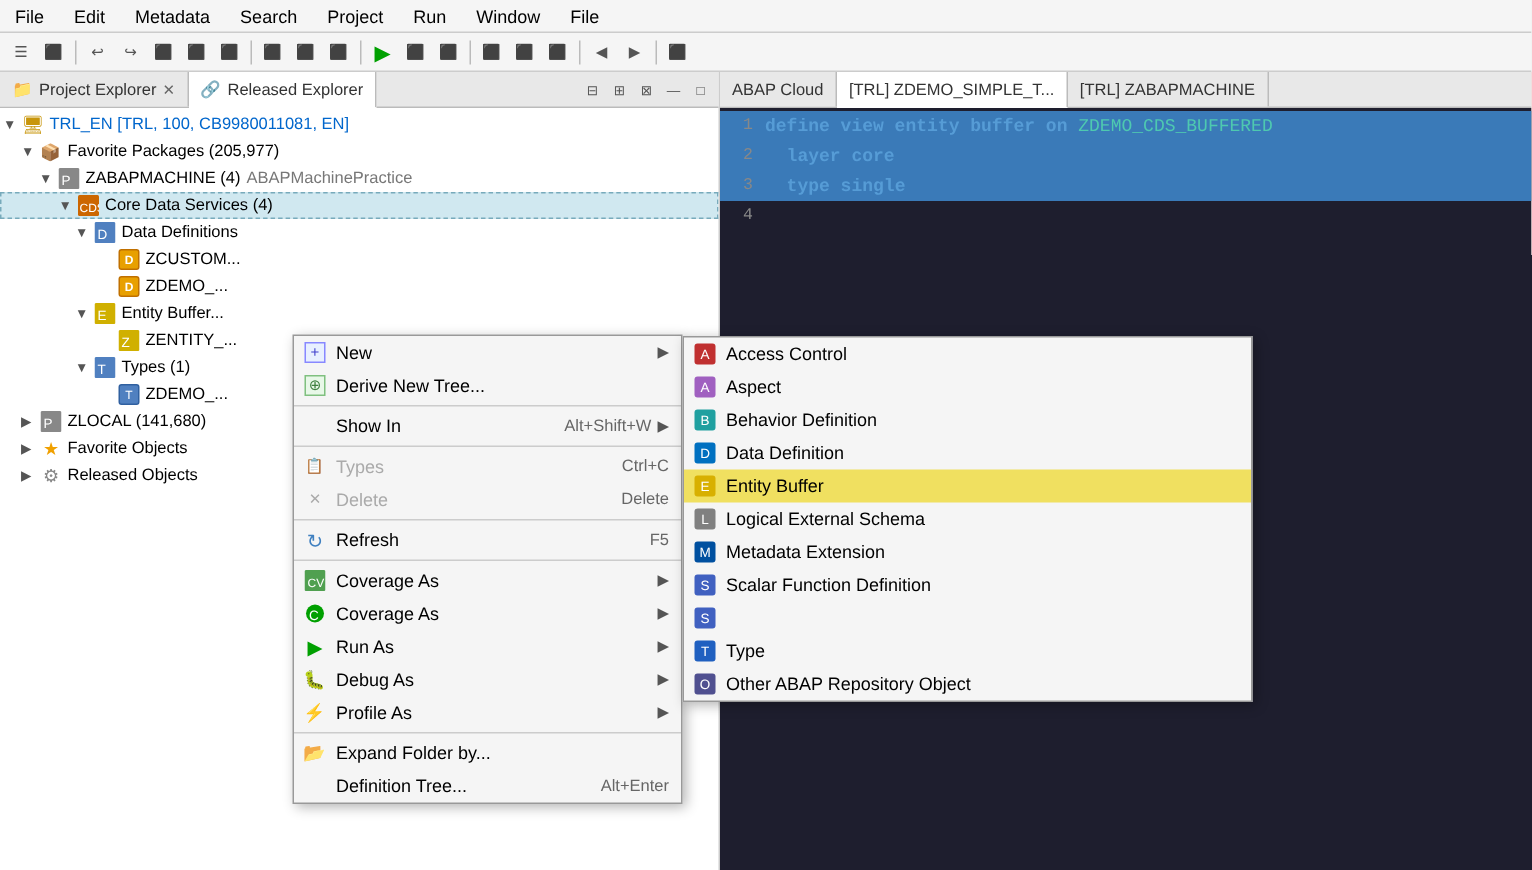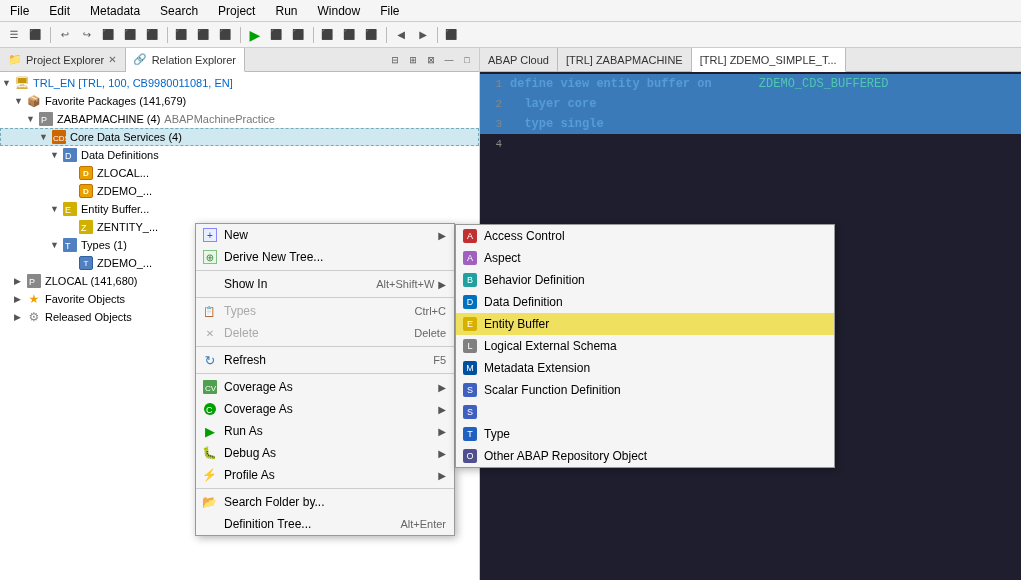--- a/index.html
+++ b/index.html
@@ -202,21 +202,21 @@
       width: 30px;
       text-align: right;
       padding-right: 8px;
       color: #888;
       font-size: 11px;
       flex-shrink: 0;
     }
     .code-text { color: #ddd; white-space: pre; }
     .code-line.highlighted-line { background: #3a7ab8; }
     .code-kw { color: #569cd6; font-weight: bold; }
-    .code-entity { color: #4ec9b0; margin-left: 40px; }
+    .code-entity { color: #4ec9b0; }
 
     
     .context-menu {
       position: absolute;
       left: 195px;
       top: 175px;
       background: #f5f5f5;
       border: 1px solid #999;
       box-shadow: 2px 2px 8px rgba(0,0,0,0.3);
       width: 260px;
@@ -392,21 +392,21 @@
 
   <div class="left-panel">
     <div class="panel-tabs">
       <div class="panel-tab">
         <span class="panel-tab-icon">📁</span>
         <span>Project Explorer</span>
         <span class="close-x">✕</span>
       </div>
       <div class="panel-tab active">
         <span class="panel-tab-icon">🔗</span>
-        <span>Relation Explorer</span>
+        <span>Released Explorer</span>
       </div>
       <div class="panel-actions">
         <div class="panel-action-btn">⊟</div>
         <div class="panel-action-btn">⊞</div>
         <div class="panel-action-btn">⊠</div>
         <div class="panel-action-btn">—</div>
         <div class="panel-action-btn">□</div>
       </div>
     </div>
 
@@ -417,21 +417,21 @@
         <span class="tree-icon icon-project">🖥</span>
         <span class="tree-label blue">TRL_EN [TRL, 100, CB9980011081, EN]</span>
       </div>
 
       <div class="tree-item">
         <span class="tree-indent" style="width:12px"></span>
         <span class="tree-arrow">▼</span>
         <span class="tree-icon">
             <span class="icon-folder">📦</span>
           </span>
-        <span class="tree-label">Favorite Packages (141,679)</span>
+        <span class="tree-label">Favorite Packages (205,977)</span>
       </div>
 
       <div class="tree-item">
         <span class="tree-indent" style="width:24px"></span>
         <span class="tree-arrow">▼</span>
         <span class="tree-icon">
           <svg width="14" height="14" viewBox="0 0 14 14">
               <rect width="14" height="14" rx="1" fill="#888"></rect>
               <text x="2" y="11" font-size="9" fill="white">P</text>
             </svg>
@@ -463,21 +463,21 @@
         </span>
         <span class="tree-label">Data Definitions</span>
       </div>
 
       <div class="tree-item">
         <span class="tree-indent" style="width:64px"></span>
         <span class="tree-arrow" style="color:transparent">▶</span>
         <span class="tree-icon">
           <div class="icon-view">D</div>
         </span>
-        <span class="tree-label">ZLOCAL...</span>
+        <span class="tree-label">ZCUSTOM...</span>
       </div>
 
       <div class="tree-item">
         <span class="tree-indent" style="width:64px"></span>
         <span class="tree-arrow" style="color:transparent">▶</span>
         <span class="tree-icon">
           <div class="icon-view">D</div>
         </span>
         <span class="tree-label">ZDEMO_...</span>
       </div>
@@ -635,21 +635,21 @@
 
       <div class="ctx-item">
         <span class="ctx-icon" style="color:#0060a0; font-size:12px;">⚡</span>
         <span>Profile As</span>
         <span class="ctx-arrow">▶</span>
       </div>
       <div class="ctx-separator"></div>
 
       <div class="ctx-item">
         <span class="ctx-icon" style="color:#4040c0; font-size:12px;">📂</span>
-        <span>Search Folder by...</span>
+        <span>Expand Folder by...</span>
       </div>
 
       <div class="ctx-item">
         <span>Definition Tree...</span>
         <span class="ctx-shortcut">Alt+Enter</span>
       </div>
 
       <div class="submenu" style="top:0px; left:259px;">
 
         <div class="sub-item">
@@ -729,25 +729,25 @@
         </div>
       </div>
     </div>
   </div>
 
   <div class="right-panel">
     <div class="editor-tabs">
       <div class="editor-tab">
         <span>ABAP Cloud</span>
       </div>
+      <div class="editor-tab active">
+        <span>[TRL] ZDEMO_SIMPLE_T...</span>
+      </div>
       <div class="editor-tab">
         <span>[TRL] ZABAPMACHINE</span>
-      </div>
-      <div class="editor-tab active">
-        <span>[TRL] ZDEMO_SIMPLE_T...</span>
       </div>
     </div>
     <div class="editor-content">
 
       <div class="code-line highlighted-line">
         <span class="line-num">1</span>
         <span class="code-text"><span class="code-kw">define view entity buffer on</span> <span class="code-entity">ZDEMO_CDS_BUFFERED</span></span>
       </div>
 
       <div class="code-line highlighted-line">

